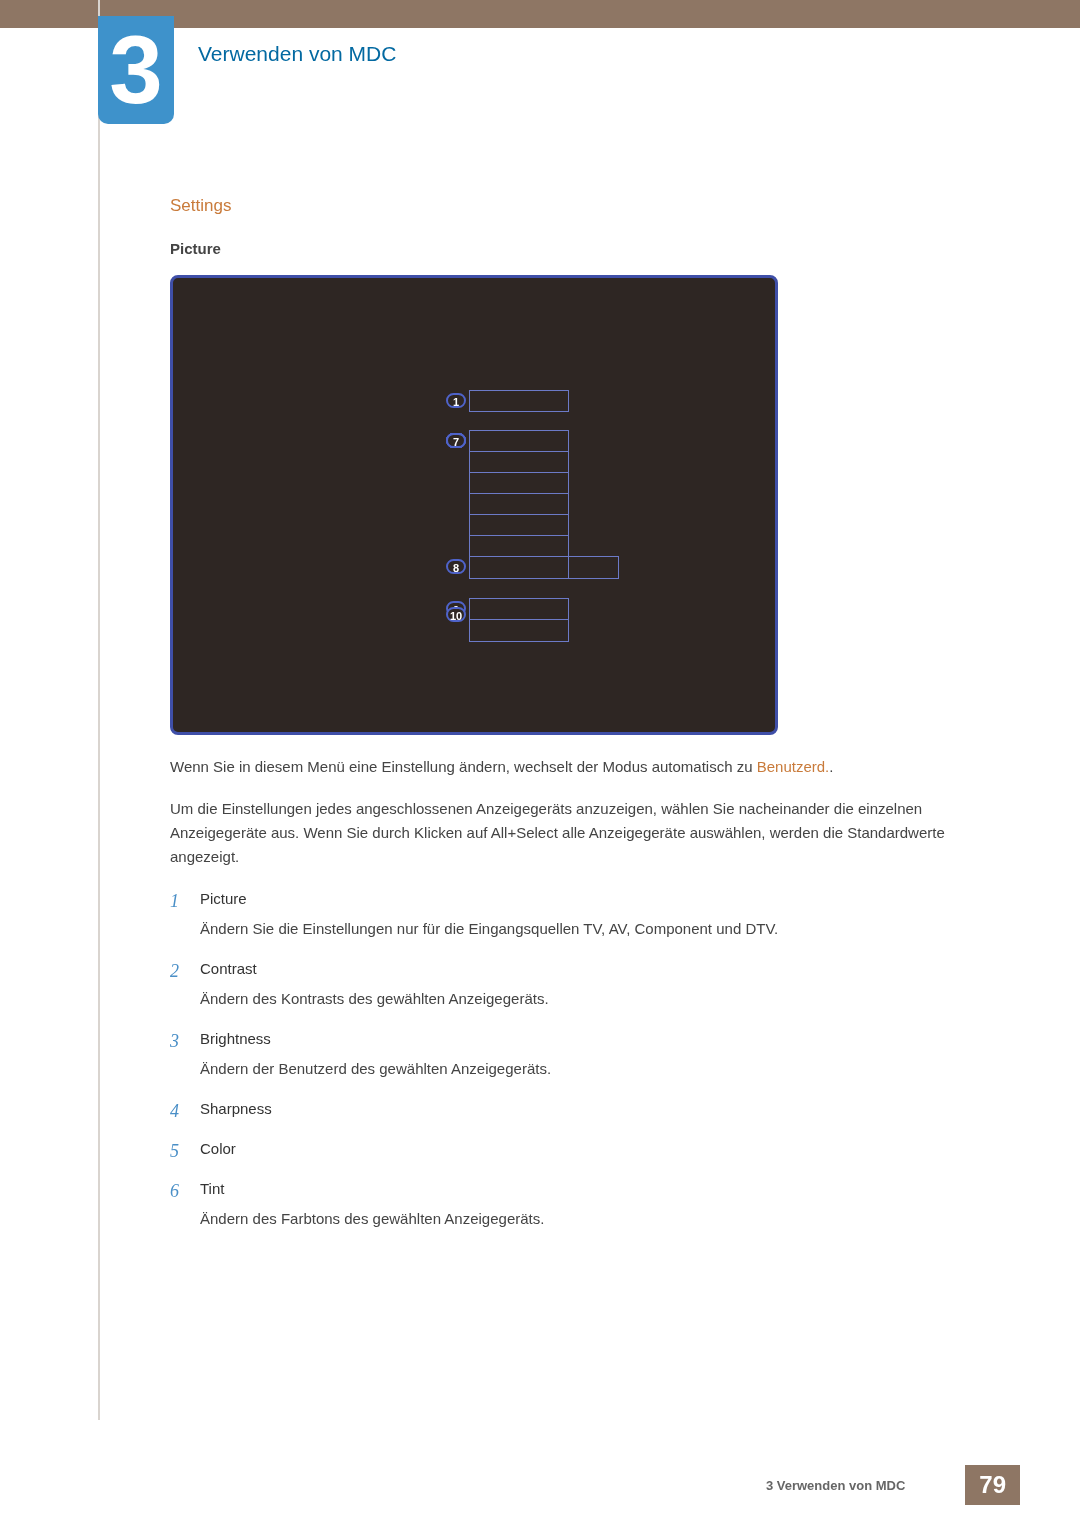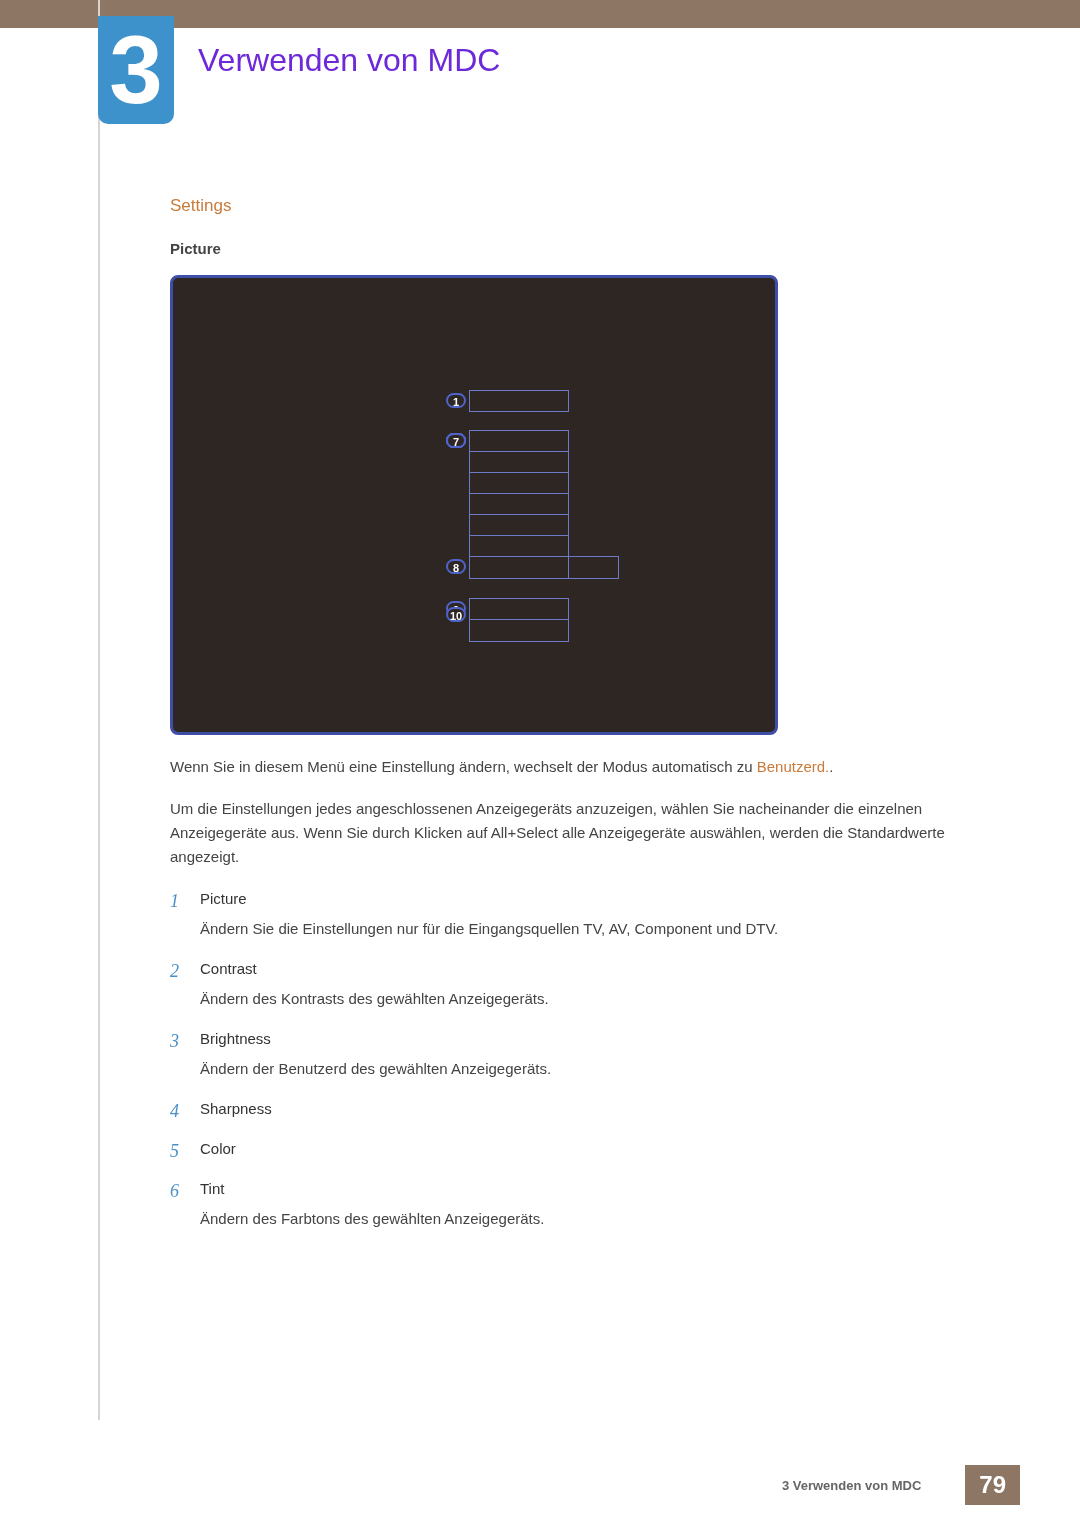--- a/index.html
+++ b/index.html
@@ -45,22 +45,22 @@
     font-size: 96px;
     font-weight: bold;
     color: #fff;
     line-height: 1;
     font-family: Arial, sans-serif;
   }
   .chapter-title {
     position: absolute;
     top: 42px;
     left: 198px;
-    font-size: 32px;
-    color: #6d28d9;
+    font-size: 21px;
+    color: #0369a1;
     font-weight: normal;
   }
   .content {
     margin-left: 170px;
     margin-right: 80px;
     padding-top: 192px;
     font-size: 15px;
     line-height: 1.6;
     color: #333;
   }
@@ -144,21 +144,21 @@
   }
   .list-body { flex: 1; }
   .list-label { color: #333; margin-bottom: 6px; }
   .list-desc { color: #444; margin-bottom: 6px; }
   .footer {
     position: absolute;
     bottom: 22px;
     right: 60px;
     display: flex;
     align-items: center;
-    gap: 0;
+    gap: 16px;
   }
   .footer-text {
     font-size: 13px;
     color: #666;
     font-weight: bold;
   }
   .footer-pagebox {
     background: #8e7664;
     color: #fff;
     font-size: 24px;

